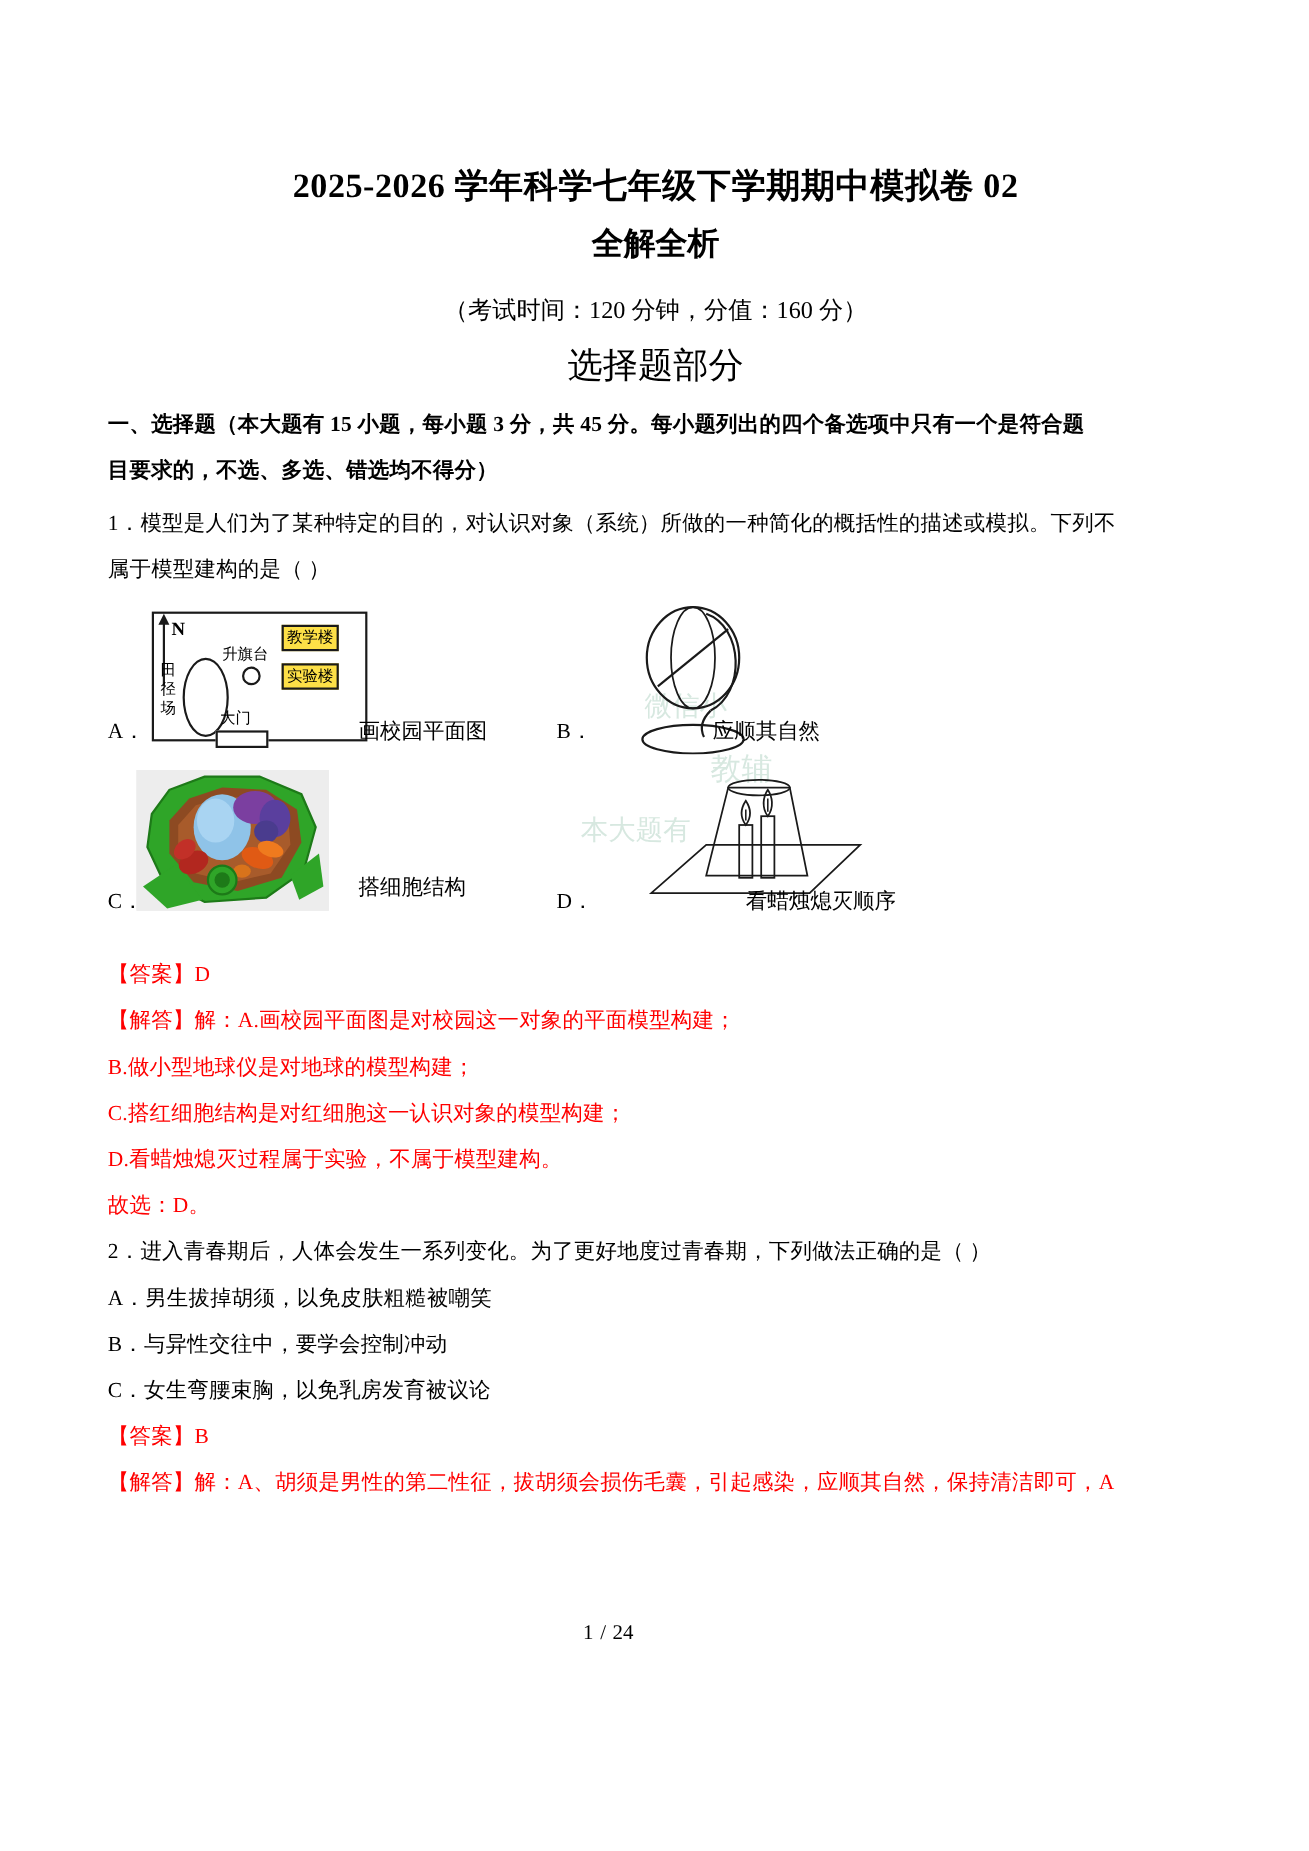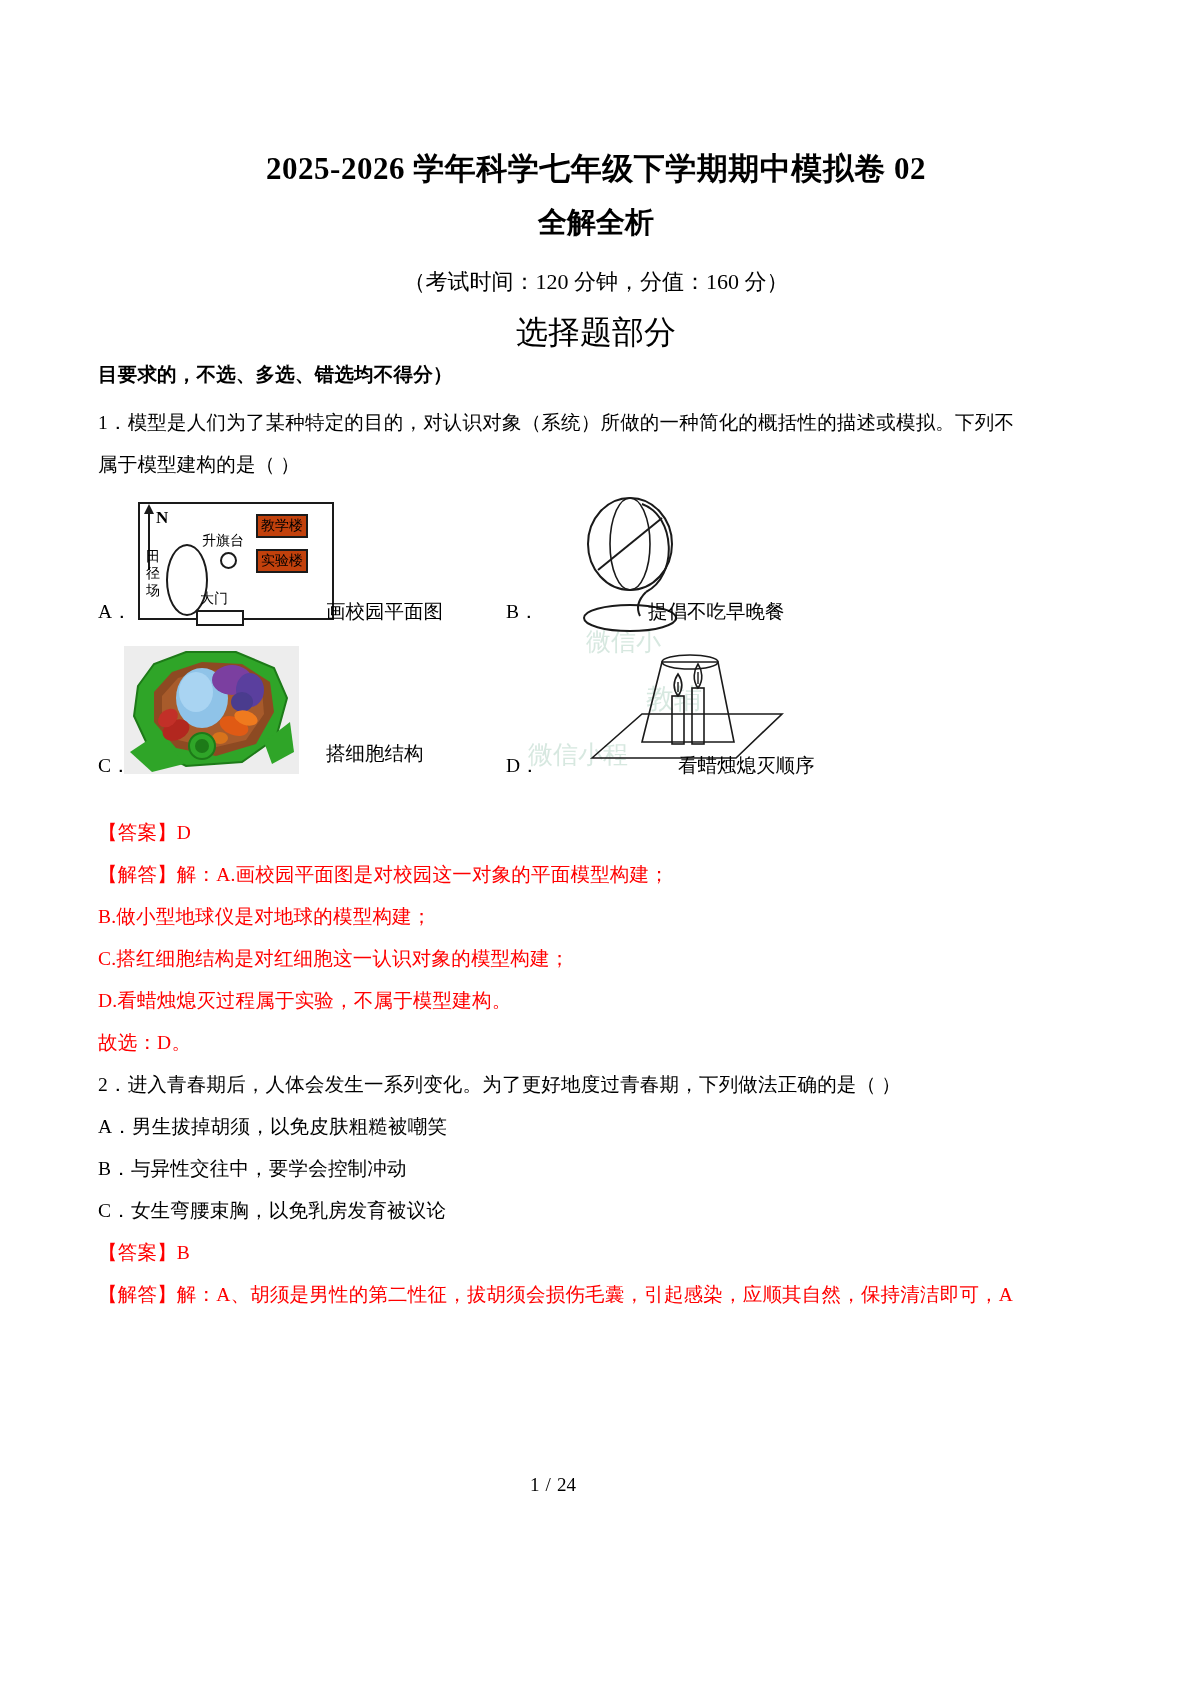--- a/index.html
+++ b/index.html
@@ -158,21 +158,21 @@
     width: 17px; height: 17px;
     border: 2px solid #1a1a1a;
     border-radius: 50%;
     box-sizing: border-box;
   }
   .campus .bldg {
     position: absolute;
     border: 2px solid #1a1a1a;
     font-size: 14px;
     padding: 1px 3px;
-    background: #c2410c;
+    background: #fde047;
     white-space: nowrap;
     box-sizing: border-box;
   }
   .campus .bldg-1 { left: 116px; top: 10px; }
   .campus .bldg-2 { left: 116px; top: 45px; }
   .campus .gate-lbl {
     position: absolute;
     left: 60px; top: 86px;
     font-size: 14px;
     white-space: nowrap;
@@ -245,27 +245,28 @@
   .footer .slash { padding: 0 6px; }
 </style>
 </head>
 <body>
 
 <div class="page">
   <div class="content">
 
     <div class="watermark wm-1">微信小</div>
     <div class="watermark wm-3">教辅</div>
-    <div class="watermark wm-2">微信小程</div>
+    <div class="watermark wm-2">本大题有</div>
 
     <h1 class="doc-title">2025-2026 学年科学七年级下学期期中模拟卷 02</h1>
     <h2 class="doc-subtitle">全解全析</h2>
     <div class="exam-meta">（考试时间：120 分钟，分值：160 分）</div>
     <div class="section-heading">选择题部分</div>
 
+    <div class="para bold gap-top-12">一、选择题（本大题有 15 小题，每小题 3 分，共 45 分。每小题列出的四个备选项中只有一个是符合题</div>
     <div class="para bold">目要求的，不选、多选、错选均不得分）</div>
 
     <div class="para gap-top-6">1．模型是人们为了某种特定的目的，对认识对象（系统）所做的一种简化的概括性的描述或模拟。下列不</div>
     <div class="para">属于模型建构的是（        ）</div>
 
     <div class="opt-row opt-row-1">
 
       <div class="campus">
         <div class="arrow-n"></div>
         <div class="arrow-head"></div>
@@ -286,21 +287,21 @@
         <svg width="170" height="140" viewBox="0 0 170 140">
           <ellipse cx="72" cy="52" rx="42" ry="46" fill="none" stroke="#1a1a1a" stroke-width="2"></ellipse>
           <ellipse cx="72" cy="52" rx="20" ry="46" fill="none" stroke="#1a1a1a" stroke-width="1.6"></ellipse>
           <line x1="40" y1="78" x2="104" y2="26" stroke="#1a1a1a" stroke-width="2"></line>
           <path d="M 84 12 C 118 24 120 84 88 100" fill="none" stroke="#1a1a1a" stroke-width="2"></path>
           <path d="M 88 100 C 80 108 78 116 82 124" fill="none" stroke="#1a1a1a" stroke-width="2"></path>
           <ellipse cx="72" cy="126" rx="46" ry="13" fill="none" stroke="#1a1a1a" stroke-width="2"></ellipse>
         </svg>
       </div>
       <div class="opt-label" style="left:408px; top:100px;">B．</div>
-      <div class="opt-caption" style="left:550px; top:100px;">提倡不吃早晚餐</div>
+      <div class="opt-caption" style="left:550px; top:100px;">应顺其自然</div>
     </div>
 
     <div class="opt-row opt-row-2">
 
       <div class="cellmodel">
         <svg width="175" height="128" viewBox="0 0 175 128">
           <rect x="0" y="0" width="175" height="128" fill="#ededed"></rect>
           <path d="M 14 40 L 30 18 L 62 6 L 112 6 L 150 22 L 163 52 L 152 92 L 118 116 L 62 120 L 24 100 L 10 70 Z" fill="#2fa528" stroke="#1d7a18" stroke-width="2"></path>
           <path d="M 30 46 L 48 26 L 78 16 L 118 18 L 146 36 L 150 66 L 132 98 L 92 110 L 52 102 L 30 76 Z" fill="#8d4a22"></path>
           <path d="M 38 50 L 54 32 L 82 24 L 116 26 L 138 44 L 140 68 L 122 94 L 88 102 L 54 94 L 38 72 Z" fill="#a85b2b"></path>

